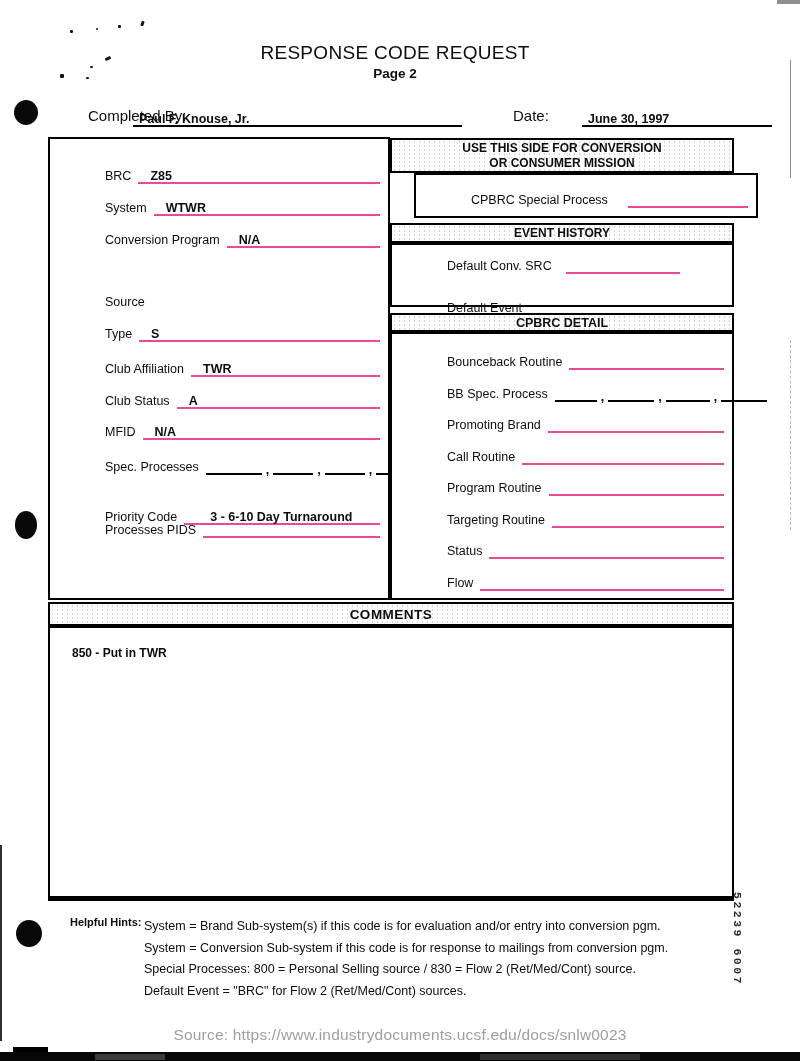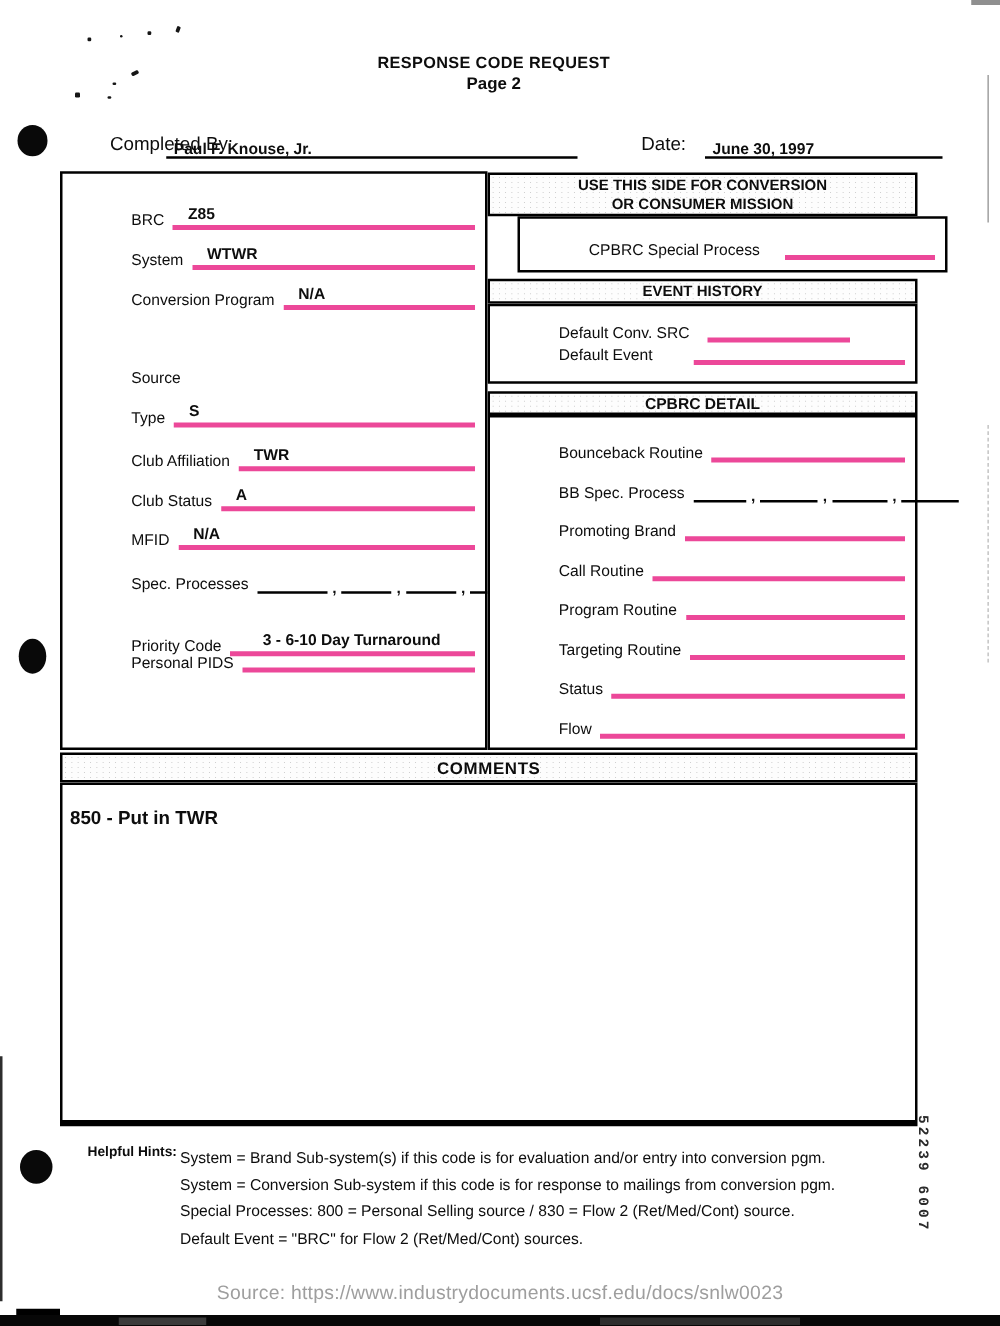--- a/index.html
+++ b/index.html
@@ -1,49 +1,49 @@
 <!DOCTYPE html>
 <html><head>
 <meta charset="utf-8">
 <style>
   html,body{margin:0;padding:0;background:#ffffff;}
   #page{position:relative;width:800px;height:1061px;background:#ffffff;overflow:hidden;
         font-family:"Liberation Sans","DejaVu Sans",sans-serif;color:#0d0d0d;}
 
   
   .title-wrap{position:absolute;left:0;top:42px;width:790px;text-align:center;}
-  .doc-title{font-size:13px;font-weight:bold;letter-spacing:.3px;}
+  .doc-title{font-size:19px;font-weight:normal;letter-spacing:.3px;}
   .doc-page{font-size:13.5px;font-weight:bold;margin-top:2px;}
 
   .hdr-label{position:absolute;font-size:15px;}
   .hdr-line{position:absolute;border-bottom:2px solid #000;height:18px;
             display:flex;align-items:flex-end;padding-left:6px;}
   .hdr-val{font-weight:600;font-size:12.5px;transform:translateY(1px);white-space:nowrap;}
 
   
   .box{position:absolute;border:2px solid #000;background:#fff;box-sizing:border-box;}
   .bar{position:absolute;border:2px solid #000;box-sizing:border-box;
        display:flex;align-items:center;justify-content:center;
        font-weight:bold;
        background-image:radial-gradient(#c9c9c9 .6px,transparent .7px);
        background-size:5px 4px;background-color:#fdfdfd;}
 
   
   .fld{position:absolute;left:10px;right:8px;display:flex;align-items:flex-end;
        font-size:12.5px;height:19px;margin-left:45px;}
   .fld .lbl{white-space:nowrap;padding-right:7px;padding-bottom:1px;}
-  .fld .line{flex:1;border-bottom:4px solid #ec4899;height:17px;display:flex;
-             align-items:flex-start;padding-left:12px;}
+  .fld .line{flex:1;border-bottom:2px solid #ec4899;height:17px;display:flex;
+             align-items:flex-end;padding-left:12px;}
   .fld .val{font-weight:600;white-space:nowrap;transform:translateY(1px);}
   .fld .blanks{flex:1;display:flex;align-items:flex-end;}
   .blank{display:inline-block;border-bottom:2px solid #000;height:15px;}
   .comma{font-weight:bold;padding:0 4px;transform:translateY(2px);}
 
   
-  .comment-text{position:absolute;left:6px;top:18px;font-size:15px;font-weight:600;}
+  .comment-text{position:absolute;left:22px;top:18px;font-size:12px;font-weight:600;}
 
   
   .hints-label{position:absolute;left:70px;top:916px;font-size:11px;font-weight:bold;}
   .hints-lines{position:absolute;left:144px;top:916px;font-size:12.5px;line-height:21.5px;}
   .hints-lines span{display:block;white-space:nowrap;}
 
   
   .source-line{position:absolute;left:0;top:1026px;width:800px;text-align:center;
                font-size:15.5px;color:#9e9e9e;letter-spacing:.2px;}
 
@@ -83,21 +83,21 @@
   <div class="title-wrap">
     <div class="doc-title">RESPONSE CODE REQUEST</div>
     <div class="doc-page">Page 2</div>
   </div>
 
   <span class="hdr-label" style="left:88px;top:107px;">Completed By:</span>
   <div class="hdr-line" style="left:133px;top:107px;width:323px;">
     <span class="hdr-val">Paul F. Knouse, Jr.</span>
   </div>
   <span class="hdr-label" style="left:513px;top:107px;">Date:</span>
-  <div class="hdr-line" style="left:564px;top:107px;width:184px;">
+  <div class="hdr-line" style="left:582px;top:107px;width:184px;">
     <span class="hdr-val">June 30, 1997</span>
   </div>
 
   <div class="box" style="left:48px;top:137px;width:342px;height:463px;">
     <div class="fld" style="top:26px;">
         <span class="lbl">BRC</span>
         <span class="line">
           <span class="val">Z85</span>
         </span>
       </div>
@@ -152,21 +152,21 @@
         <span class="blank" style="width:44px;flex:1;"></span>
       </span>
     </div>
     <div class="fld" style="top:367px;">
         <span class="lbl">Priority Code</span>
         <span class="line">
           <span class="val" style="padding-left:14px;">3 - 6-10 Day Turnaround</span>
         </span>
       </div>
     <div class="fld" style="top:380px;">
-        <span class="lbl">Personal PIDS</span>
+        <span class="lbl">Processes PIDS</span>
         <span class="line">
           <span class="val"></span>
         </span>
       </div>
   </div>
 
   <div class="bar" style="left:390px;top:138px;width:344px;height:35px;font-size:12px;line-height:14.5px;text-align:center;flex-direction:column;">
     <span>USE THIS SIDE FOR CONVERSION</span>
     <span>OR CONSUMER MISSION</span>
   </div>
@@ -180,21 +180,21 @@
 
   <div class="bar" style="left:390px;top:223px;width:344px;height:20px;font-size:12px;">
     <span>EVENT HISTORY</span>
   </div>
 
   <div class="box" style="left:390px;top:243px;width:344px;height:64px;">
     <div class="fld" style="top:10px;right:52px;">
         <span class="lbl" style="padding-right:14px;">Default Conv. SRC</span>
         <span class="line"></span>
       </div>
-    <div class="fld" style="top:28px;gap:23px;">
+    <div class="fld" style="top:52px;gap:23px;">
         <span class="lbl" style="padding-right:10px;">Default Event</span>
         <span class="line"></span>
       </div>
   </div>
 
   <div class="bar" style="left:390px;top:313px;width:344px;height:19px;font-size:12.5px;">
     <span>CPBRC DETAIL</span>
   </div>
 
   <div class="box" style="left:390px;top:332px;width:344px;height:268px;">

